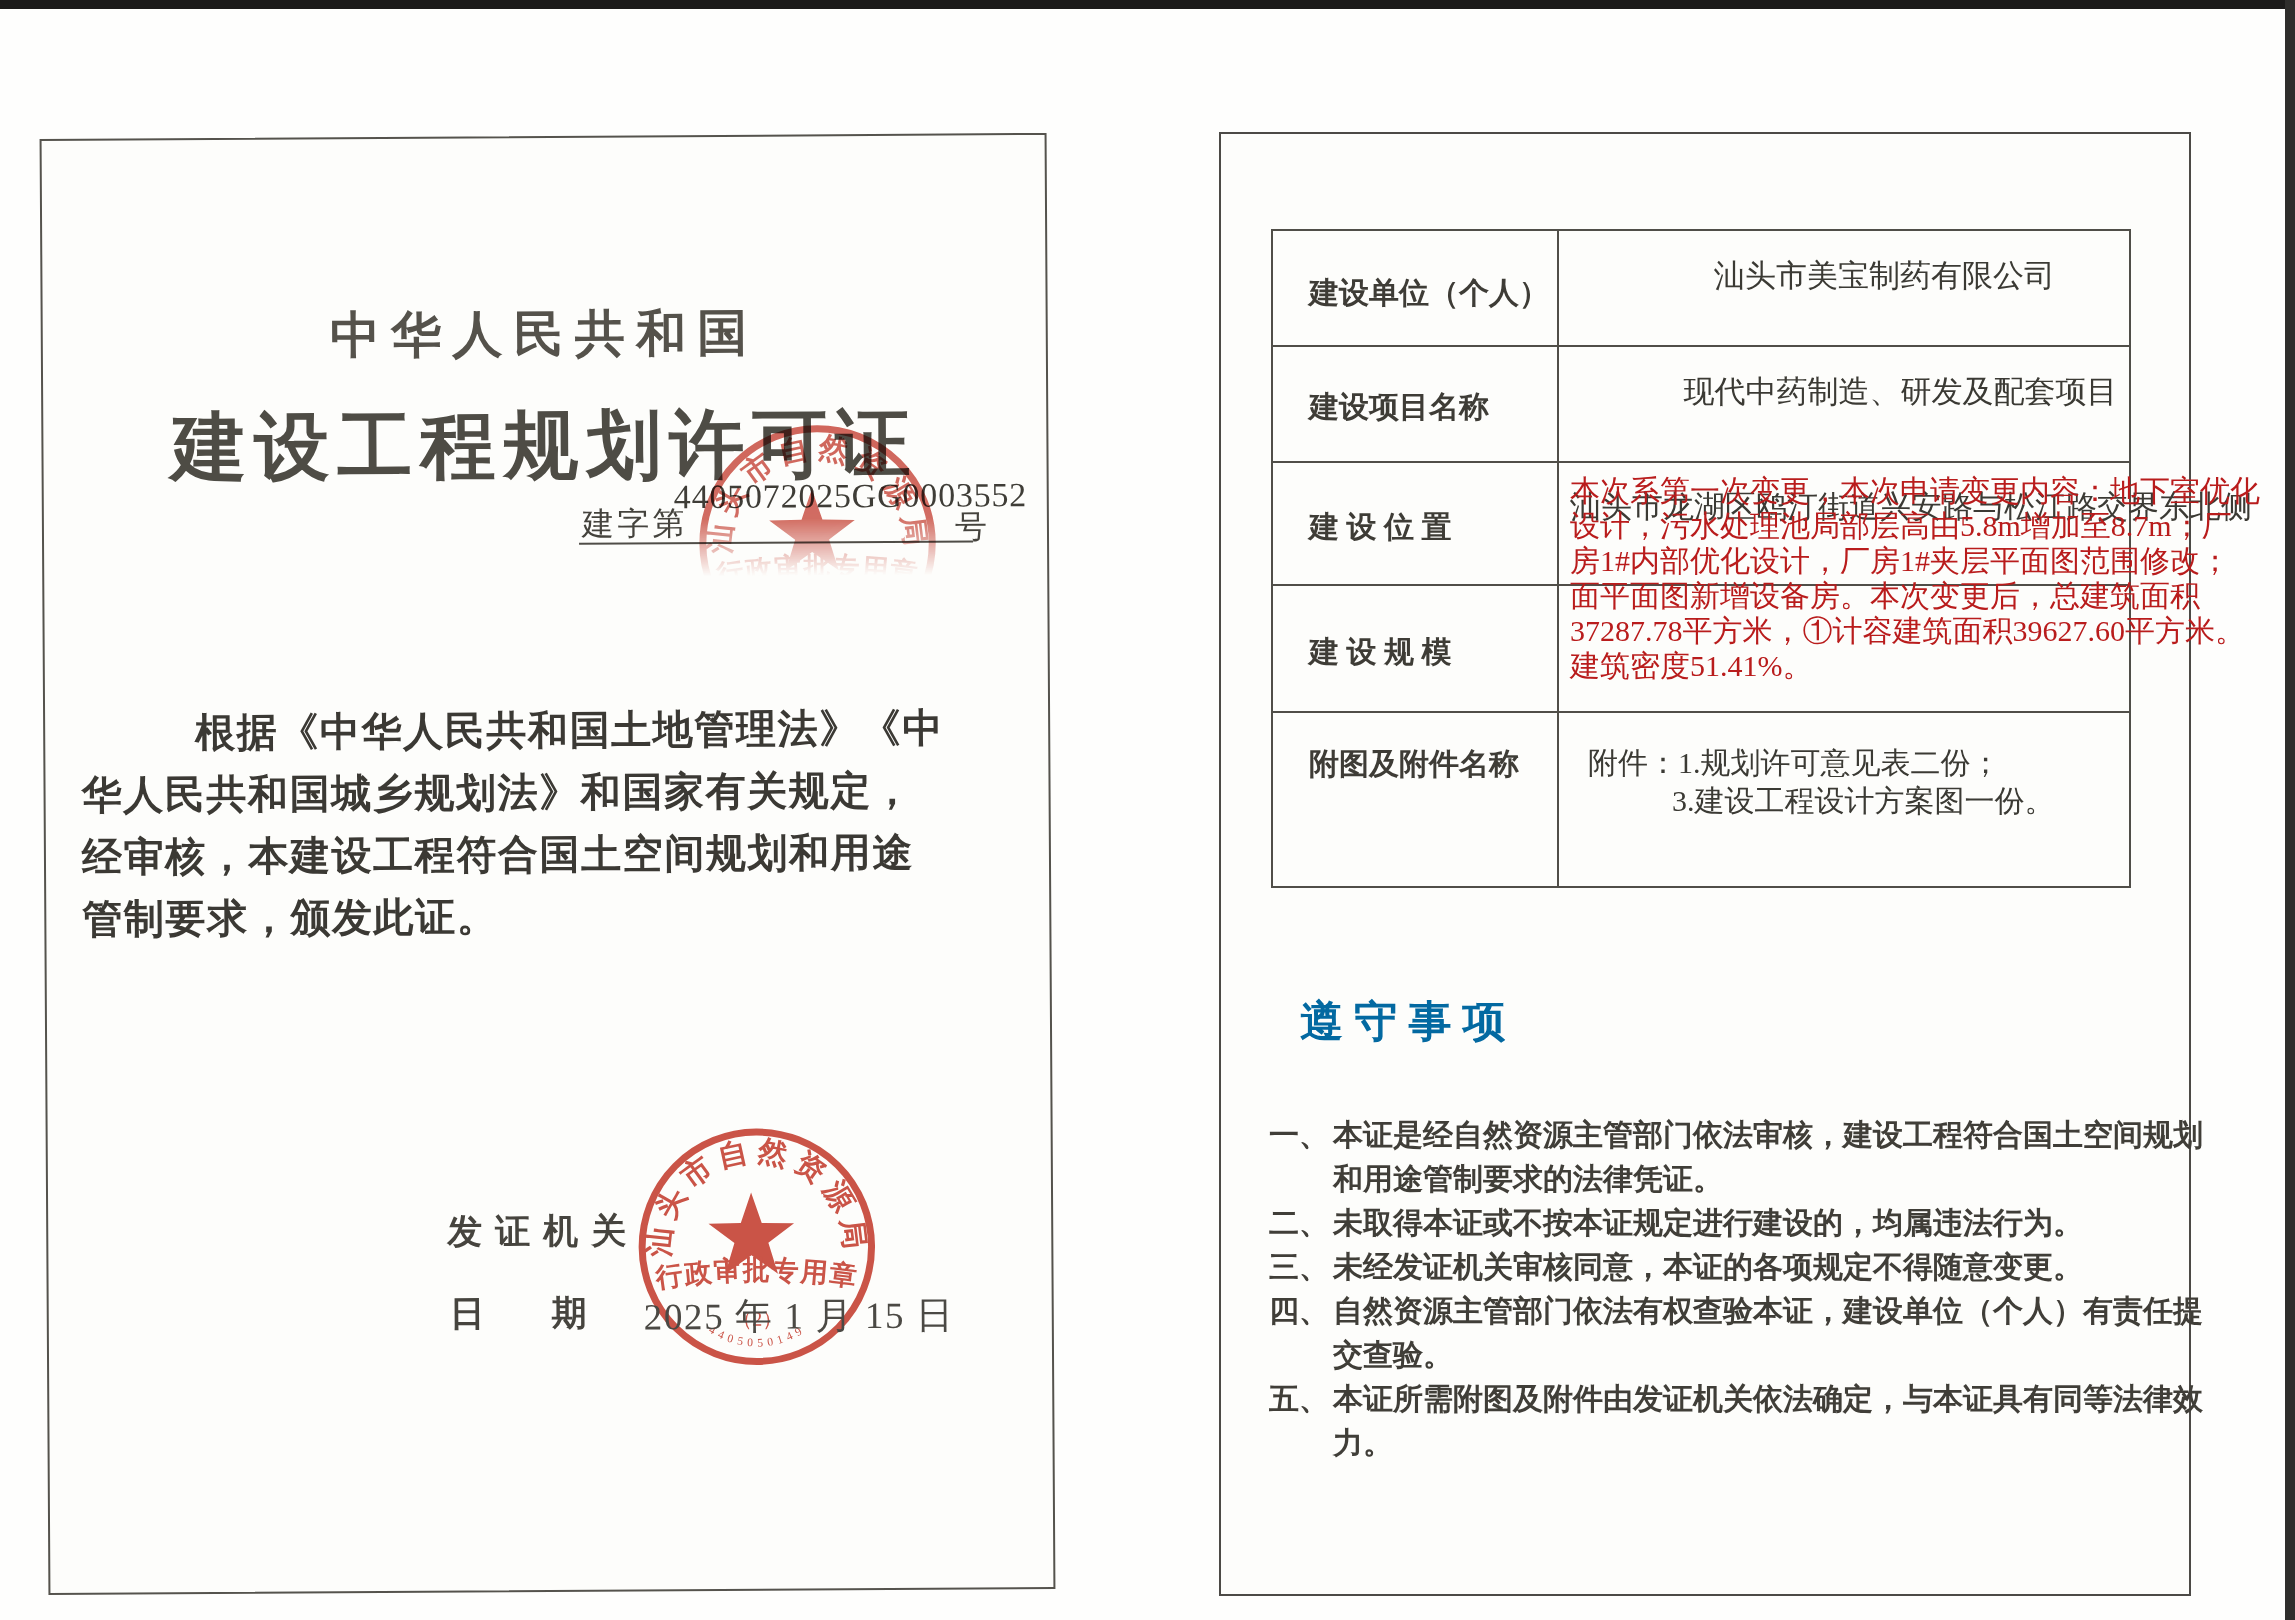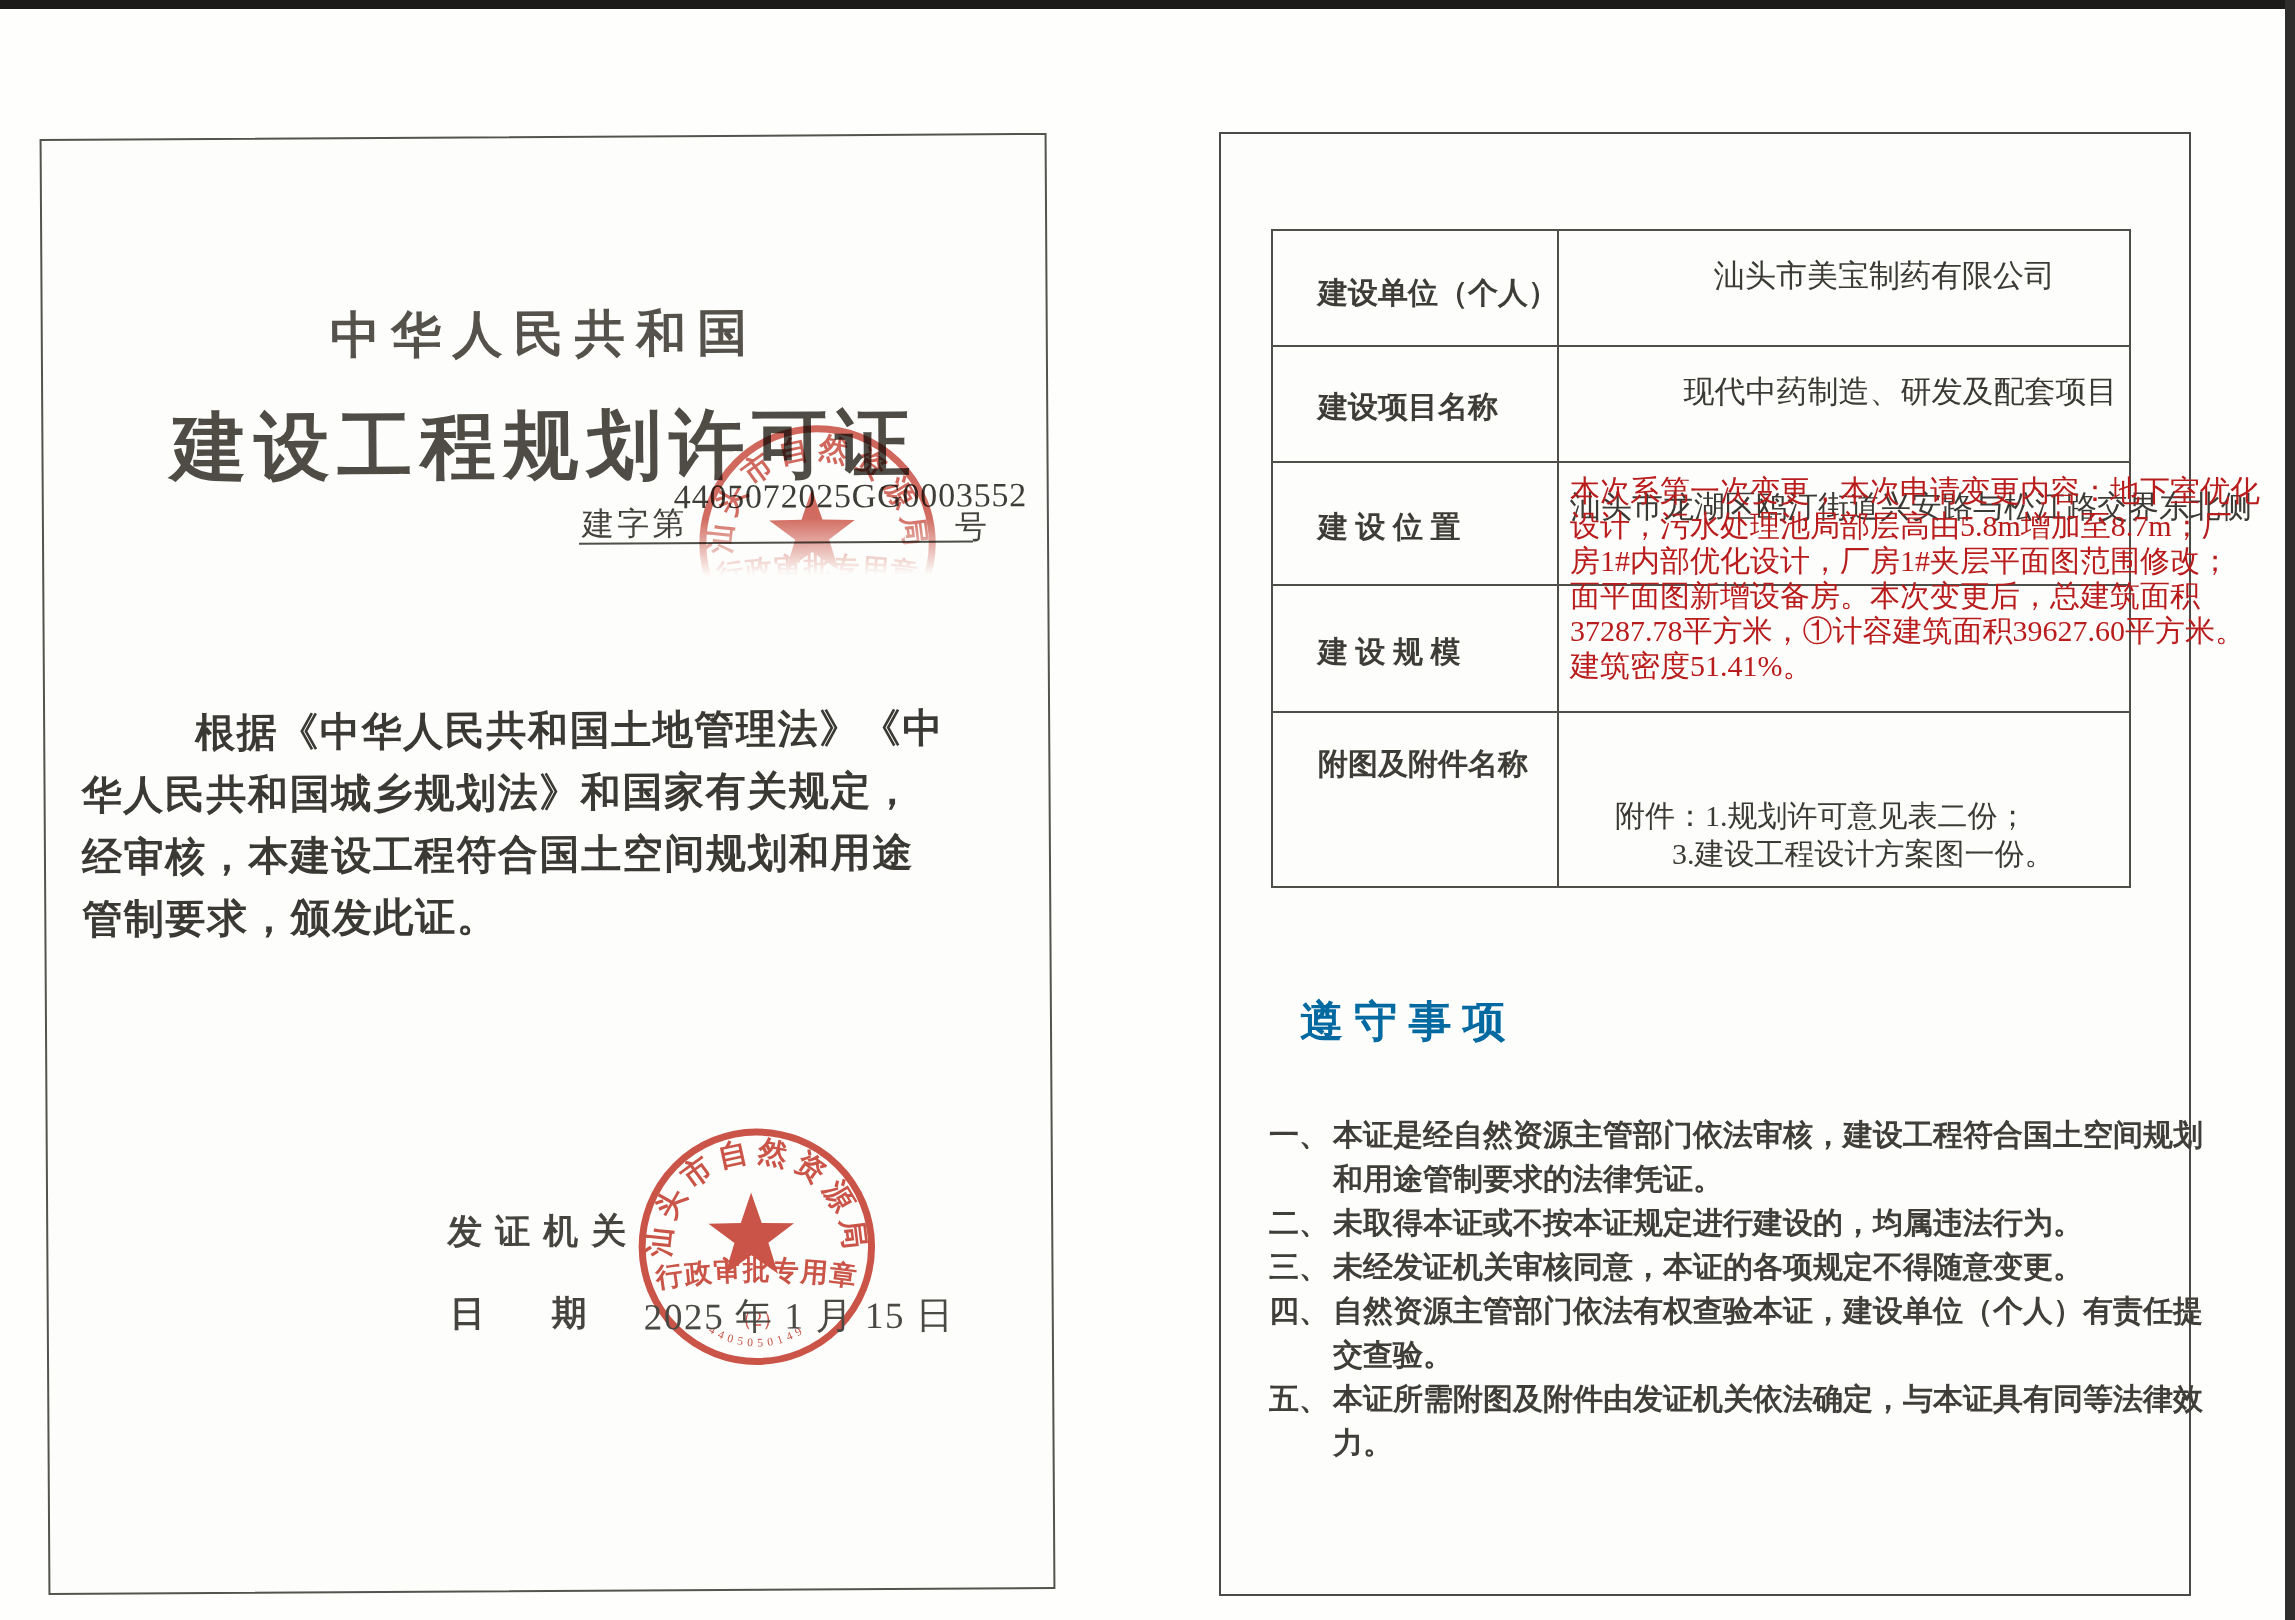--- a/index.html
+++ b/index.html
@@ -39,30 +39,30 @@
   .seal-bottom{left:582px;top:986px;opacity:.93;}
   .seal-top{left:647px;top:283px;opacity:.88;
     -webkit-mask-image:linear-gradient(180deg,rgba(0,0,0,.95) 0%,rgba(0,0,0,.9) 40%,rgba(0,0,0,0) 63%);
     mask-image:linear-gradient(180deg,rgba(0,0,0,.95) 0%,rgba(0,0,0,.9) 40%,rgba(0,0,0,0) 63%);}
   .seal-svg{width:100%;height:100%;}
   
   .permit-table{position:absolute;left:50px;top:95px;width:856px;height:655px;border:2.4px solid #504e48;}
   .col-divider{position:absolute;left:284px;top:0;width:0;height:100%;border-left:2.4px solid #504e48;}
   .row-divider{position:absolute;left:0;width:100%;height:0;border-top:2.4px solid #504e48;}
   .rd1{top:114px;} .rd2{top:230px;} .rd3{top:353px;} .rd4{top:480px;}
-  .tlabel{position:absolute;left:0;width:282px;padding-left:45px;box-sizing:border-box;
+  .tlabel{position:absolute;left:0;width:282px;padding-left:36px;box-sizing:border-box;
     font-size:30px;font-weight:600;color:#3e3c36;white-space:nowrap;}
   .tl1{top:42px;} .tl2{top:156px;} .tl3{top:276px;} .tl4{top:401px;} .tl5{top:513px;}
   .tvalue{position:absolute;font-size:31px;color:#3b3a34;white-space:nowrap;z-index:3;}
   .tv1{left:287px;top:24px;width:569px;text-align:center;padding-left:40px;}
   .tv2{left:287px;top:140px;width:569px;text-align:center;padding-left:56px;}
   .tv3{left:297px;top:255px;}
   .scale-block{position:absolute;left:297px;top:242px;z-index:3;}
   .scale-block .sline{font-size:30px;line-height:35px;color:#b91c1c;white-space:nowrap;}
-  .attach-block{position:absolute;left:315px;top:566px;z-index:3;text-align:center;}
+  .attach-block{position:absolute;left:315px;top:513px;z-index:3;}
   .attach-block .aline{font-size:30px;line-height:38px;color:#3b3a34;white-space:nowrap;}
   .attach-block .aline.ind{padding-left:84px;}
   
   .rules-title{position:absolute;left:79px;top:859px;font-size:43px;font-weight:700;letter-spacing:11.2px;
     font-family:"Liberation Sans","DejaVu Sans",sans-serif;color:#0369a1;}
   .rules-list{position:absolute;left:48px;top:979px;width:889px;
     font-family:"Liberation Sans","DejaVu Sans",sans-serif;color:#403e38;}
   .rule{display:flex;align-items:flex-start;}
   .rule-num{flex:0 0 64px;font-size:30px;font-weight:600;line-height:44px;}
   .rule-lines{flex:1;}

